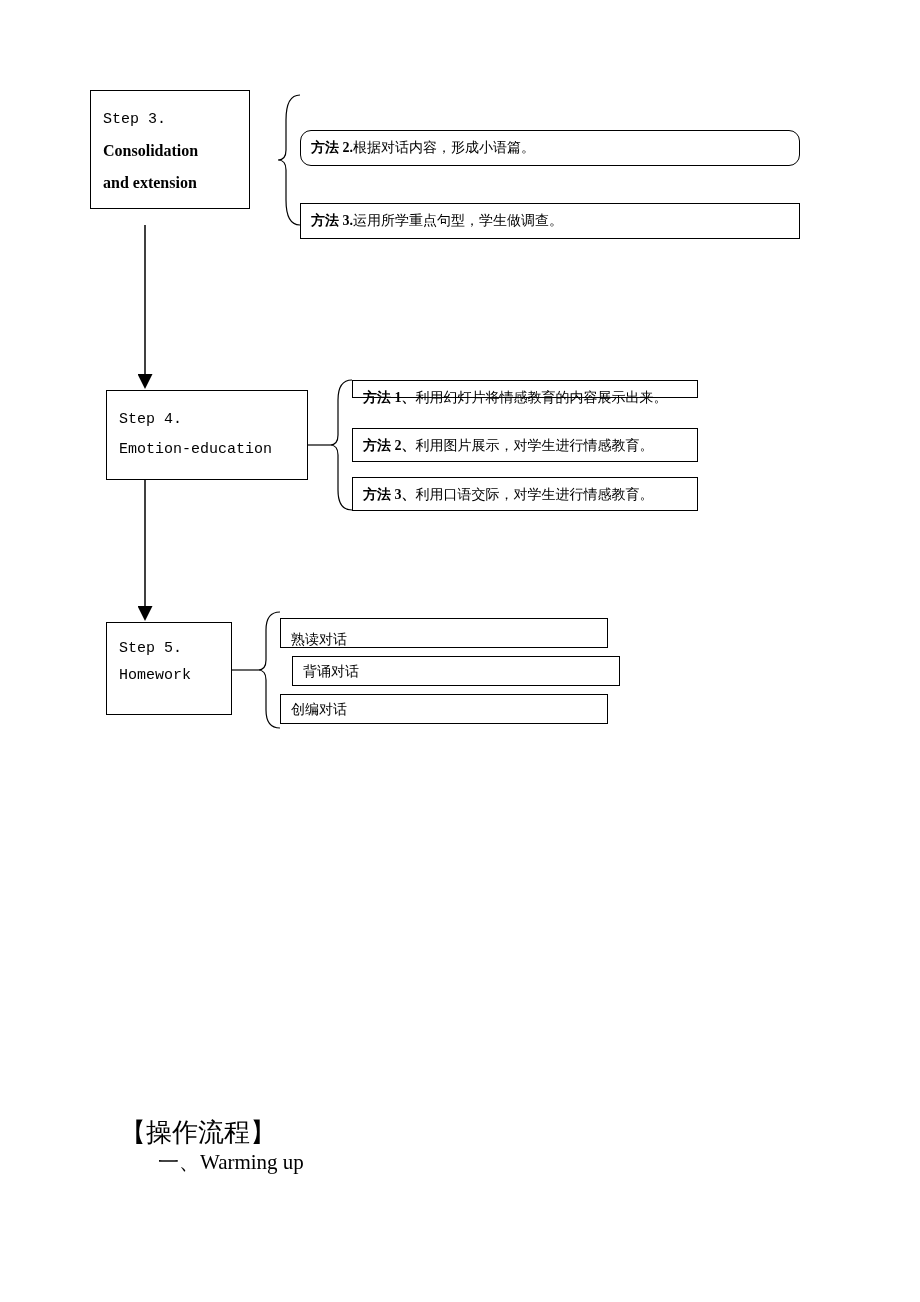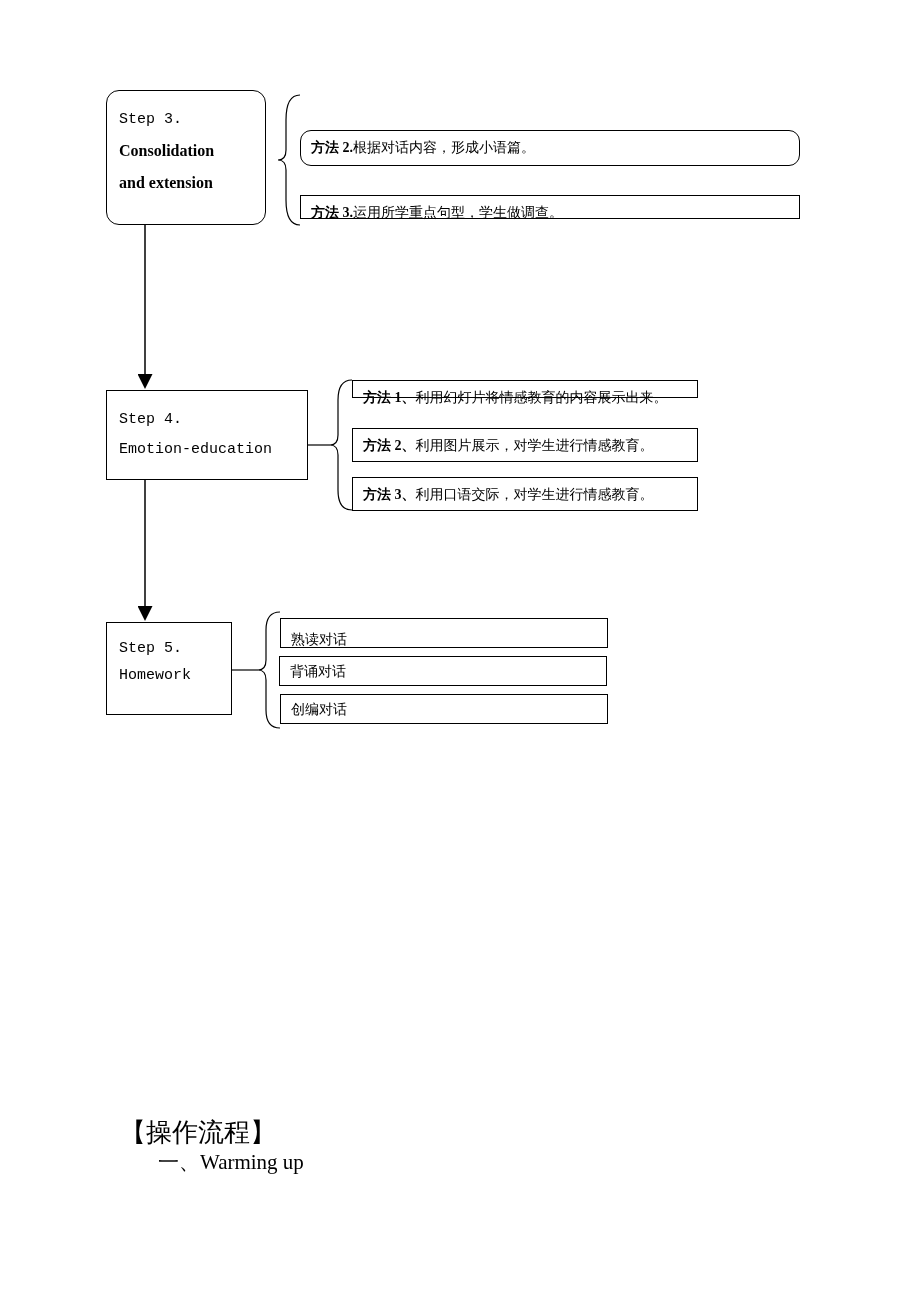--- a/index.html
+++ b/index.html
@@ -16,41 +16,41 @@
   width: 100%;
   height: 100%;
 }
 .step-box {
   position: absolute;
   border: 1.5px solid #000;
   background: #fff;
   padding: 14px 12px;
   line-height: 2.0;
 }
-.step3 { left: 106px; top: 90px; width: 160px; height: 135px; border-radius: 13px; }
+.step3 { left: 90px; top: 90px; width: 160px; height: 119px; }
 .step4 { left: 106px; top: 390px; width: 202px; height: 90px; }
 .step5 { left: 106px; top: 622px; width: 126px; height: 93px; line-height: 1.8; padding-top: 12px; }
 
 .method-box {
   position: absolute;
   border: 1.5px solid #000;
   background: #fff;
   padding: 6px 10px 6px 10px;
   line-height: 1.6;
   font-size: 14px;
 }
 .m2 { left: 300px; top: 130px; width: 500px; height: 36px; border-radius: 11px; }
-.m3 { left: 300px; top: 195px; width: 500px; height: 24px; }
+.m3 { left: 300px; top: 203px; width: 500px; height: 36px; }
 
 .m4-1 { left: 352px; top: 380px; width: 346px; height: 18px; }
 .m4-2 { left: 352px; top: 428px; width: 346px; height: 34px; }
 .m4-3 { left: 352px; top: 477px; width: 346px; height: 34px; }
 
 .m5-1 { left: 280px; top: 618px; width: 328px; height: 30px; padding-top: 10px; }
-.m5-2 { left: 279px; top: 656px; width: 328px; height: 30px; padding-top: 4px; }
+.m5-2 { left: 292px; top: 656px; width: 328px; height: 30px; padding-top: 4px; }
 .m5-3 { left: 280px; top: 694px; width: 328px; height: 30px; padding-top: 4px; }
 
 .bold { font-weight: bold; }
 .step-line1 { font-family: "Courier New", monospace; font-size: 15px; }
 .step-line2-bold { font-family: "Times New Roman", serif; font-weight: bold; font-size: 16px; }
 .mono { font-family: "Courier New", "SimSun", monospace; font-size: 15px; }
 
 .heading {
   position: absolute;
   left: 120px;

